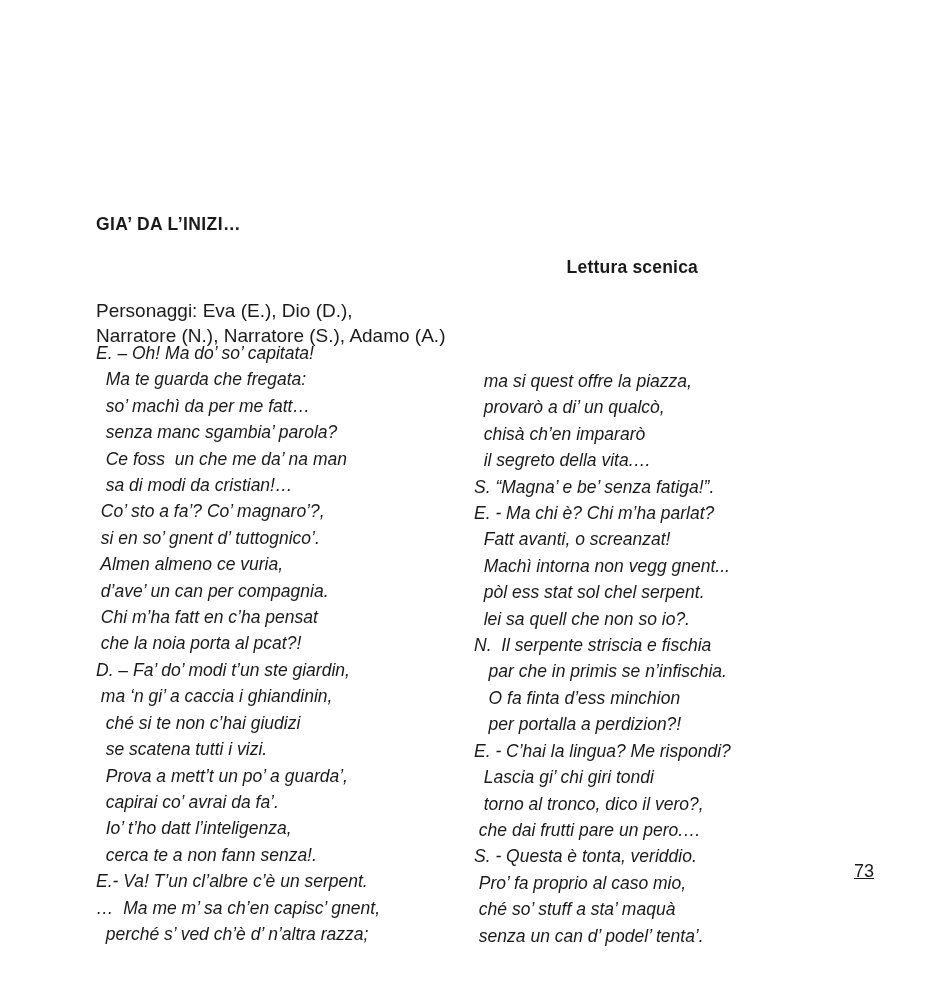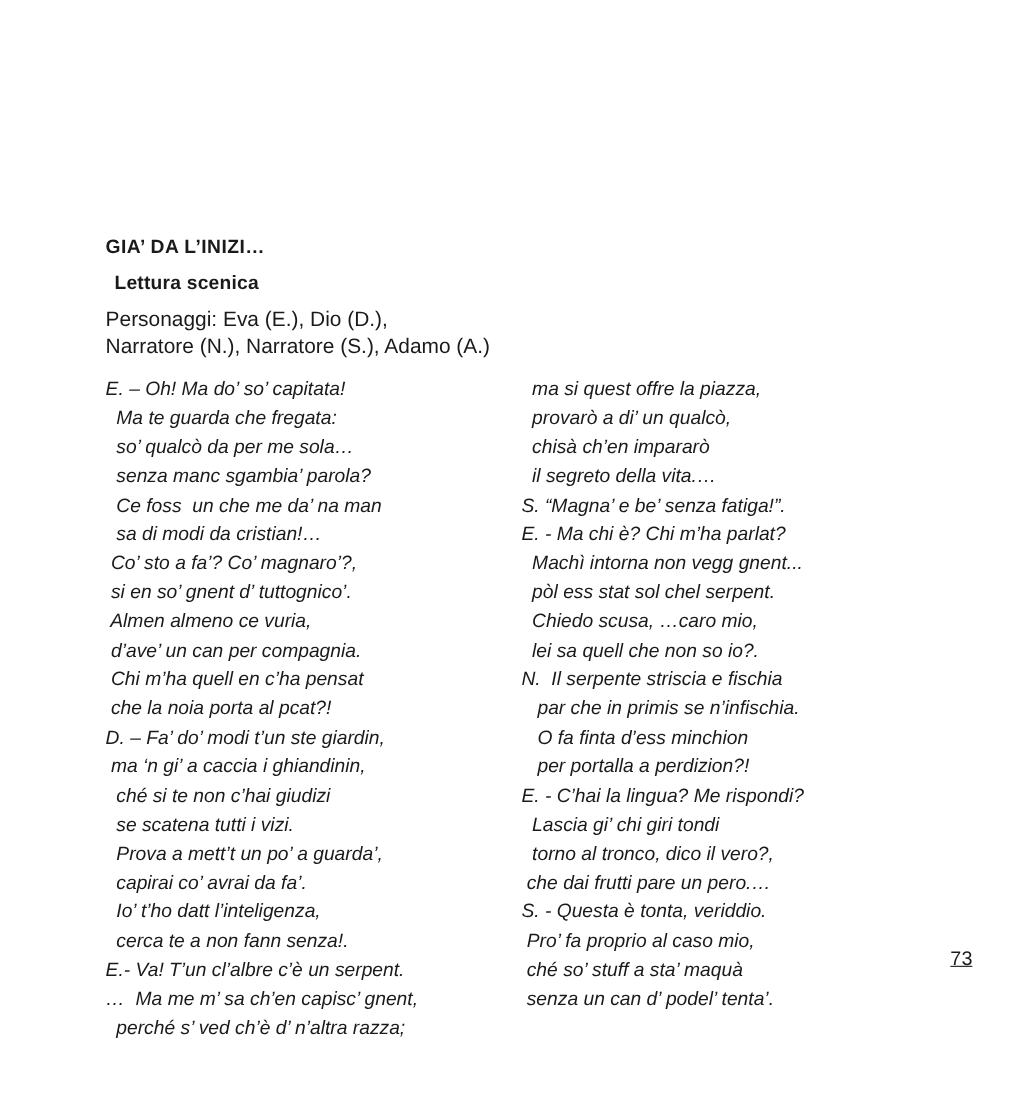--- a/index.html
+++ b/index.html
@@ -33,21 +33,22 @@
     font-weight: bold;
     letter-spacing: 0.4px;
     line-height: 25px;
     margin: 0;
   }
   .header-sub {
     font-size: 17.5px;
     font-weight: bold;
     letter-spacing: 0.2px;
     line-height: 25px;
-    margin: 8px;
+    margin: 18px;
+    text-align: right;
   }
   .header-line {
     font-size: 19px;
     font-weight: normal;
     line-height: 25px;
     margin: 0;
   }
   .columns {
     position: absolute;
     left: 96px;
@@ -59,30 +60,31 @@
     top: 0;
     font-style: italic;
   }
   .col-left {
     left: 0;
     width: 390px;
   }
   .col-right {
     left: 378px;
     width: 400px;
+    margin-top: 28px;
   }
   .verse-line {
     font-size: 17.5px;
     line-height: 26.4px;
     white-space: pre;
     margin: 0;
   }
   .page-number {
     position: absolute;
-    right: 58px;
+    right: 68px;
     top: 858px;
     font-size: 18px;
     line-height: 26px;
     text-decoration: underline;
   }
 </style>
 </head>
 <body>
 
 <div class="page">
@@ -92,29 +94,29 @@
     <p class="header-sub">Lettura scenica</p>
     <p class="header-line">Personaggi: Eva (E.), Dio (D.),</p>
     <p class="header-line">Narratore (N.), Narratore (S.), Adamo (A.)</p>
   </div>
 
   <div class="columns">
 
     <div class="col col-left">
       <p class="verse-line">E. – Oh! Ma do’ so’ capitata!</p>
       <p class="verse-line">  Ma te guarda che fregata:</p>
-      <p class="verse-line">  so’ qualcò da per me sola…</p>
+      <p class="verse-line">  so’ machì da per me fatt…</p>
       <p class="verse-line">  senza manc sgambia’ parola?</p>
       <p class="verse-line">  Ce foss  un che me da’ na man</p>
       <p class="verse-line">  sa di modi da cristian!…</p>
       <p class="verse-line"> Co’ sto a fa’? Co’ magnaro’?,</p>
       <p class="verse-line"> si en so’ gnent d’ tuttognico’.</p>
       <p class="verse-line"> Almen almeno ce vuria,</p>
       <p class="verse-line"> d’ave’ un can per compagnia.</p>
-      <p class="verse-line"> Chi m’ha quell en c’ha pensat</p>
+      <p class="verse-line"> Chi m’ha fatt en c’ha pensat</p>
       <p class="verse-line"> che la noia porta al pcat?!</p>
       <p class="verse-line">D. – Fa’ do’ modi t’un ste giardin,</p>
       <p class="verse-line"> ma ‘n gi’ a caccia i ghiandinin,</p>
       <p class="verse-line">  ché si te non c’hai giudizi</p>
       <p class="verse-line">  se scatena tutti i vizi.</p>
       <p class="verse-line">  Prova a mett’t un po’ a guarda’,</p>
       <p class="verse-line">  capirai co’ avrai da fa’.</p>
       <p class="verse-line">  Io’ t’ho datt l’inteligenza,</p>
       <p class="verse-line">  cerca te a non fann senza!.</p>
       <p class="verse-line">E.- Va! T’un cl’albre c’è un serpent.</p>
@@ -122,23 +124,23 @@
       <p class="verse-line">  perché s’ ved ch’è d’ n’altra razza;</p>
     </div>
 
     <div class="col col-right">
       <p class="verse-line">  ma si quest offre la piazza,</p>
       <p class="verse-line">  provarò a di’ un qualcò,</p>
       <p class="verse-line">  chisà ch’en impararò</p>
       <p class="verse-line">  il segreto della vita.…</p>
       <p class="verse-line">S. “Magna’ e be’ senza fatiga!”.</p>
       <p class="verse-line">E. - Ma chi è? Chi m’ha parlat?</p>
+      <p class="verse-line">  Fatt avanti, o screanzat!</p>
       <p class="verse-line">  Machì intorna non vegg gnent...</p>
       <p class="verse-line">  pòl ess stat sol chel serpent.</p>
-      <p class="verse-line">  Chiedo scusa, …caro mio,</p>
       <p class="verse-line">  lei sa quell che non so io?.</p>
       <p class="verse-line">N.  Il serpente striscia e fischia</p>
       <p class="verse-line">   par che in primis se n’infischia.</p>
       <p class="verse-line">   O fa finta d’ess minchion</p>
       <p class="verse-line">   per portalla a perdizion?!</p>
       <p class="verse-line">E. - C’hai la lingua? Me rispondi?</p>
       <p class="verse-line">  Lascia gi’ chi giri tondi</p>
       <p class="verse-line">  torno al tronco, dico il vero?,</p>
       <p class="verse-line"> che dai frutti pare un pero.…</p>
       <p class="verse-line">S. - Questa è tonta, veriddio.</p>

